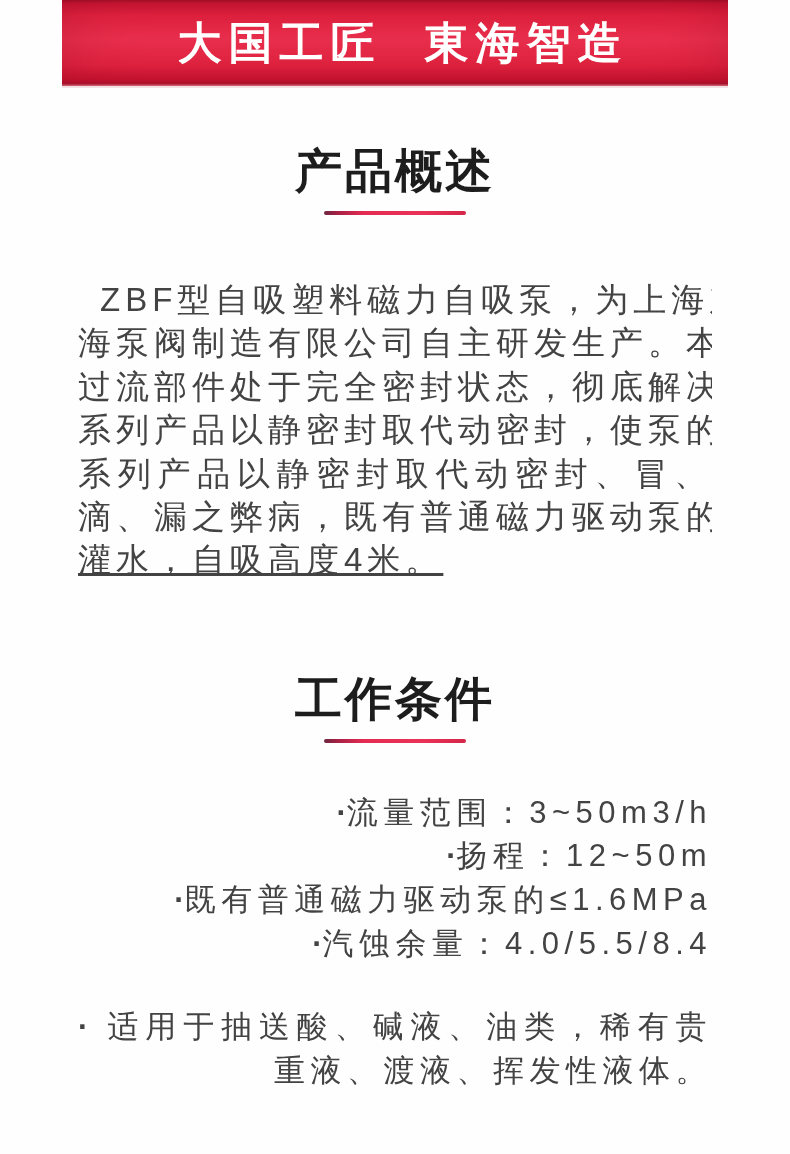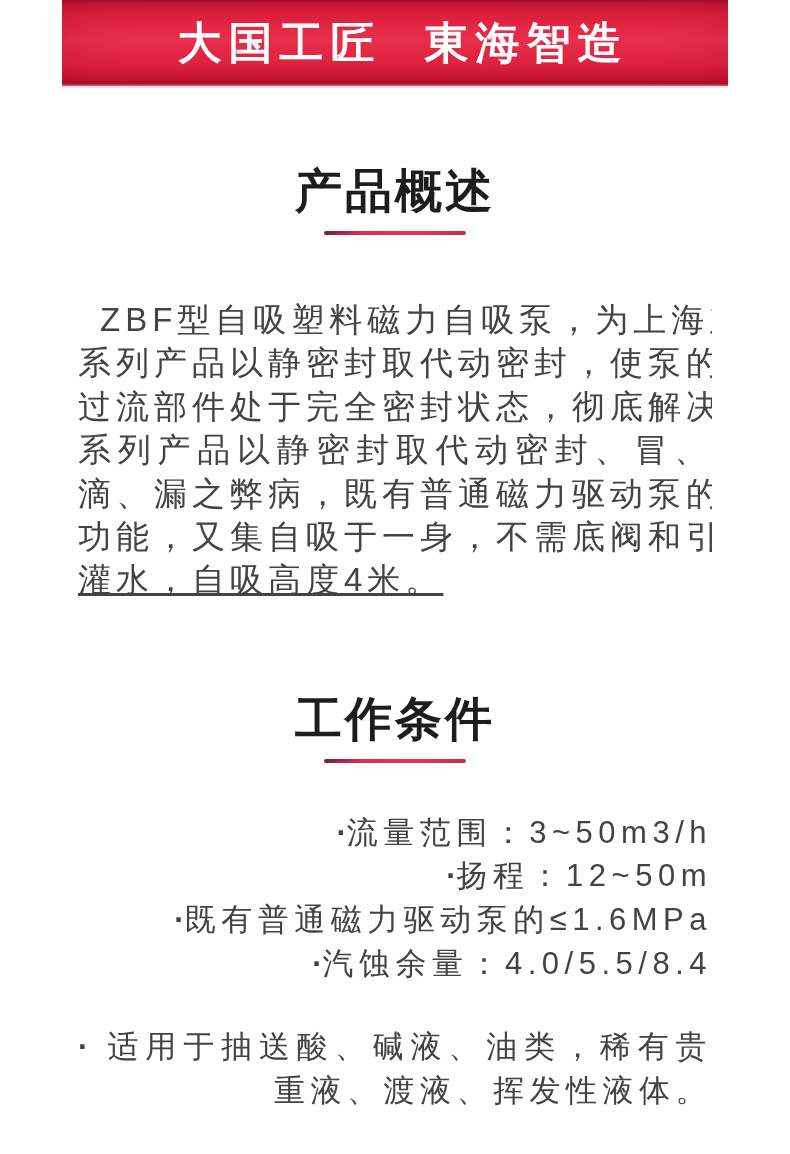--- a/index.html
+++ b/index.html
@@ -34,21 +34,21 @@
     font-size: 44px;
     font-weight: 700;
     letter-spacing: 7px;
     word-spacing: 24px;
     text-indent: 16px;
     white-space: nowrap;
   }
 
   
   .section-title {
-    margin-top: 76px;
+    margin-top: 56px;
     text-align: center;
     font-size: 47px;
     font-weight: 700;
     color: #1d1d1d;
     letter-spacing: 3px;
     line-height: 54px;
   }
   .section-title.second { margin-top: 90px; }
   .title-underline {
     width: 142px;
@@ -111,25 +111,25 @@
 
   <div class="banner">
     <div class="banner-title">大国工匠 東海智造</div>
   </div>
 
   <div class="section-title">产品概述</div>
   <div class="title-underline"></div>
 
   <div class="paragraph">
     <div class="para-line first">ZBF型自吸塑料磁力自吸泵，为上海东</div>
+    <div class="para-line">海泵阀制造有限公司自主研发生产。本</div>
+    <div class="para-line">过流部件处于完全密封状态，彻底解决</div>
     <div class="para-line">系列产品以静密封取代动密封，使泵的</div>
-    <div class="para-line">过流部件处于完全密封状态，彻底解决</div>
     <div class="para-line">系列产品以静密封取代动密封、冒、</div>
     <div class="para-line">滴、漏之弊病，既有普通磁力驱动泵的</div>
-    <div class="para-line">功能，又集自吸于一身，不需底阀和引</div>
     <div class="para-line last">灌水，自吸高度4米。</div>
   </div>
 
   <div class="section-title second">工作条件</div>
   <div class="title-underline"></div>
 
   <div class="bullet-list">
     <div class="bullet-row">
       <span class="bullet-dot">·</span><span>流量范围：3~50m3/h</span>
     </div>

